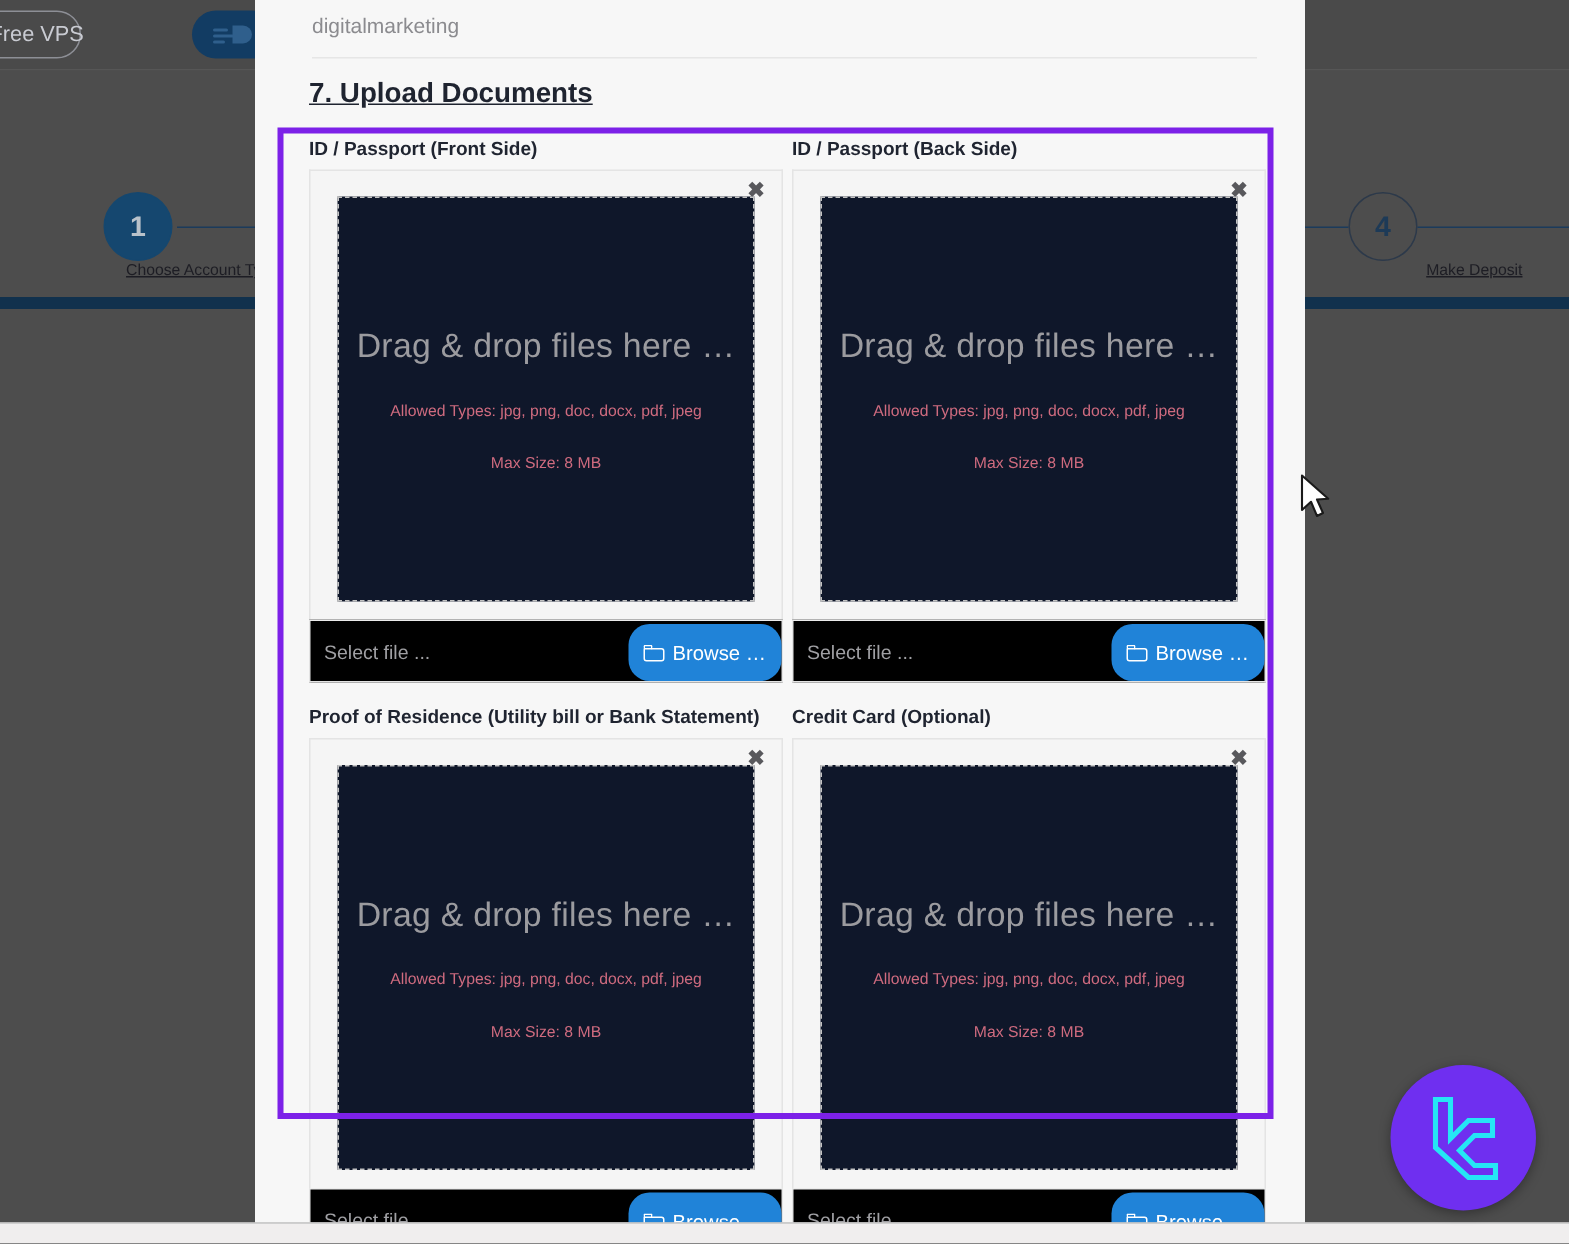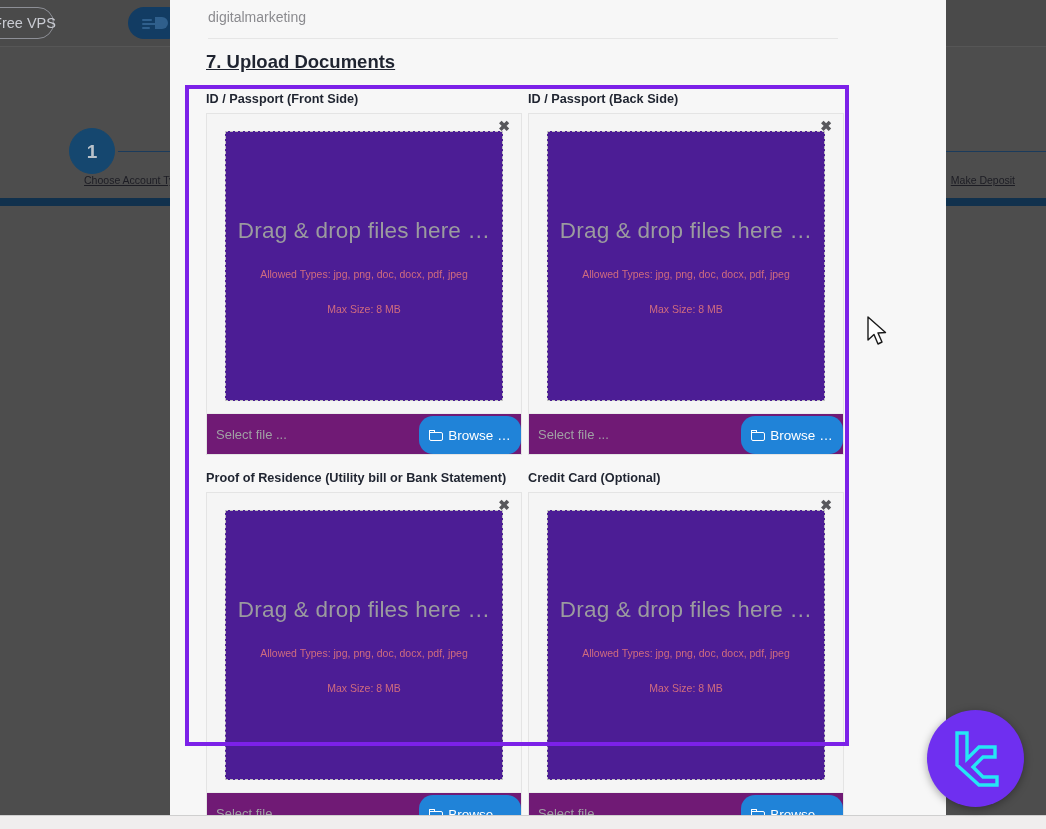--- a/index.html
+++ b/index.html
@@ -75,21 +75,21 @@
     position: absolute; top: 127px;
     font-size: 10.5px; color: #1d1d24; white-space: nowrap; text-align: right; text-decoration: underline;
   }
   .navy-rule {
     position: absolute; left: 0; top: 198px; width: 1046px; height: 8px;
     background: #11314d;
   }
 
   
   .panel {
-    position: absolute; left: 170px; top: 0; width: 776px; height: 815px;
+    position: absolute; left: 170px; top: 0; width: 700px; height: 815px;
     background: #f7f7f7;
     overflow: hidden;
   }
   .panel-scroll { position: relative; width: 700px; }
 
   .breadcrumb {
     position: absolute; left: 38px; top: 9px;
     font-size: 14px; color: #8b8b8f;
   }
   .breadcrumb-rule {
@@ -132,40 +132,40 @@
   .close-x {
     position: absolute; right: 9px; top: 4px;
     width: 16px; height: 16px;
     font-size: 14px; line-height: 16px; text-align: center;
     color: #58585c; font-weight: bold;
     cursor: pointer;
   }
   .dropzone {
     position: absolute; left: 18px; top: 17px; right: 18px; bottom: 12px;
     border: 1px dashed #c3c3c3;
-    background: #4c1d95;
+    background: #0f172a;
     display: flex; flex-direction: column;
     align-items: center; justify-content: center;
   }
   .dz-title {
     font-size: 22.5px; color: #9b9b9f; font-weight: normal;
     letter-spacing: .2px;
     margin-bottom: 24px;
   }
   .dz-types {
     font-size: 10.5px; color: #cf6b7f; margin-bottom: 23px;
   }
   .dz-max {
     font-size: 10.5px; color: #cf6b7f;
   }
   .file-row {
     position: relative; height: 42px;
     border: 1px solid #e4e4e4;
     border-top: 1px solid #ececec;
-    background: #701a75;
+    background: #000000;
   }
   .file-text {
     position: absolute; left: 9px; top: 13px;
     font-size: 13px; color: #a0a0a4;
   }
   .browse-btn {
     position: absolute; right: 0; top: 2px;
     height: 38px; width: 102px;
     background: #2083d8;
     color: #ffffff;

